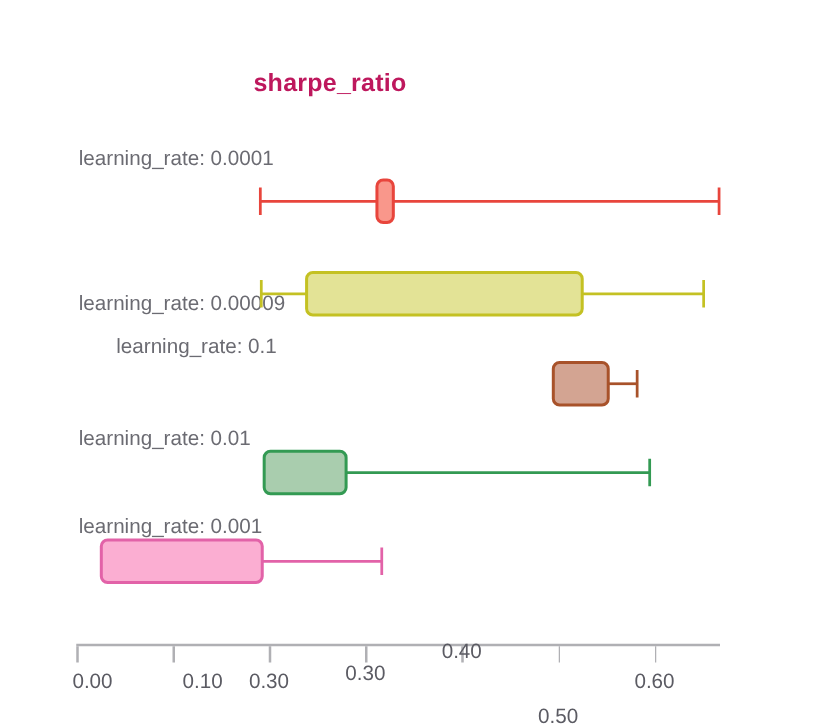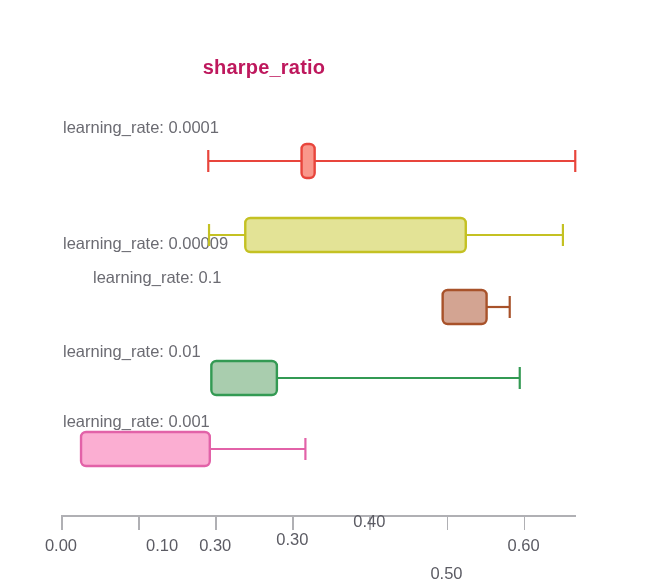--- a/index.html
+++ b/index.html
@@ -112,21 +112,21 @@
       <g>
         <line x1="209.803" y1="449" x2="305.40700000000004" y2="449" stroke="#e262a8" stroke-width="2.2"></line>
         <line x1="305.40700000000004" y1="438" x2="305.40700000000004" y2="460" stroke="#e262a8" stroke-width="2.2"></line>
         <rect x="81.04599999999999" y="432" width="128.757" height="34" rx="5" ry="5" fill="#fbaed2" stroke="#e262a8" stroke-width="2.4"></rect>
       </g>
     </svg>
 
   <div class="plot-area" id="axis-layer">
       <div class="axis-line" style="left: 61px; top: 515px; width: 514.6px;"></div>
       <div class="axis-tick" style="left: 61px; top: 517px;"></div>
-      <div class="axis-tick-label" style="left: 61px; top: 536px;">0.00</div>
+      <div class="axis-tick-label" style="left: 74px; top: 536px;">0.00</div>
       <div class="axis-tick" style="left: 138.1px; top: 517px;"></div>
       <div class="axis-tick-label" style="left: 138.1px; top: 536px; margin-left: 24px;">0.10</div>
       <div class="axis-tick" style="left: 215.2px; top: 517px;"></div>
       <div class="axis-tick-label" style="left: 215.2px; top: 536px;">0.30</div>
       <div class="axis-tick" style="left: 292.3px; top: 517px;"></div>
       <div class="axis-tick-label" style="left: 292.3px; top: 530px;">0.30</div>
       <div class="axis-tick" style="left: 369.4px; top: 517px;"></div>
       <div class="axis-tick-label" style="left: 369.4px; top: 512px;">0.40</div>
       <div class="axis-tick" style="left: 446.5px; top: 517px;"></div>
       <div class="axis-tick-label" style="left: 446.5px; top: 564px;">0.50</div>

